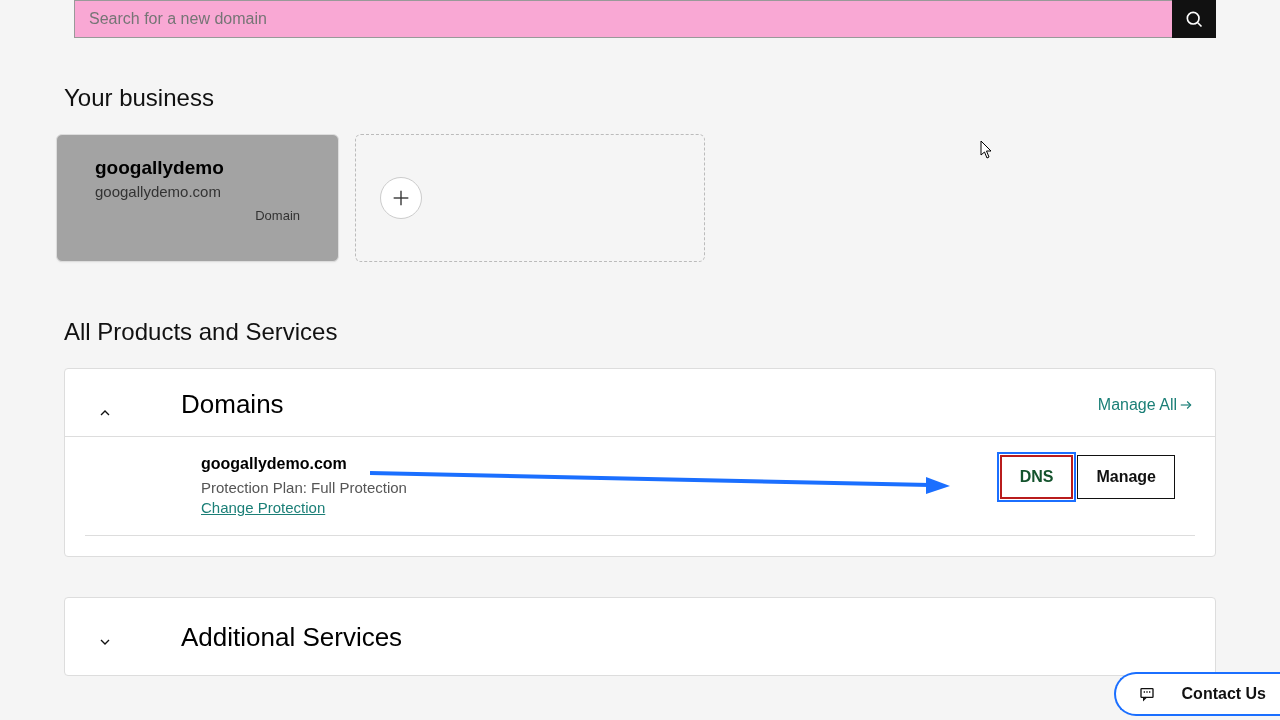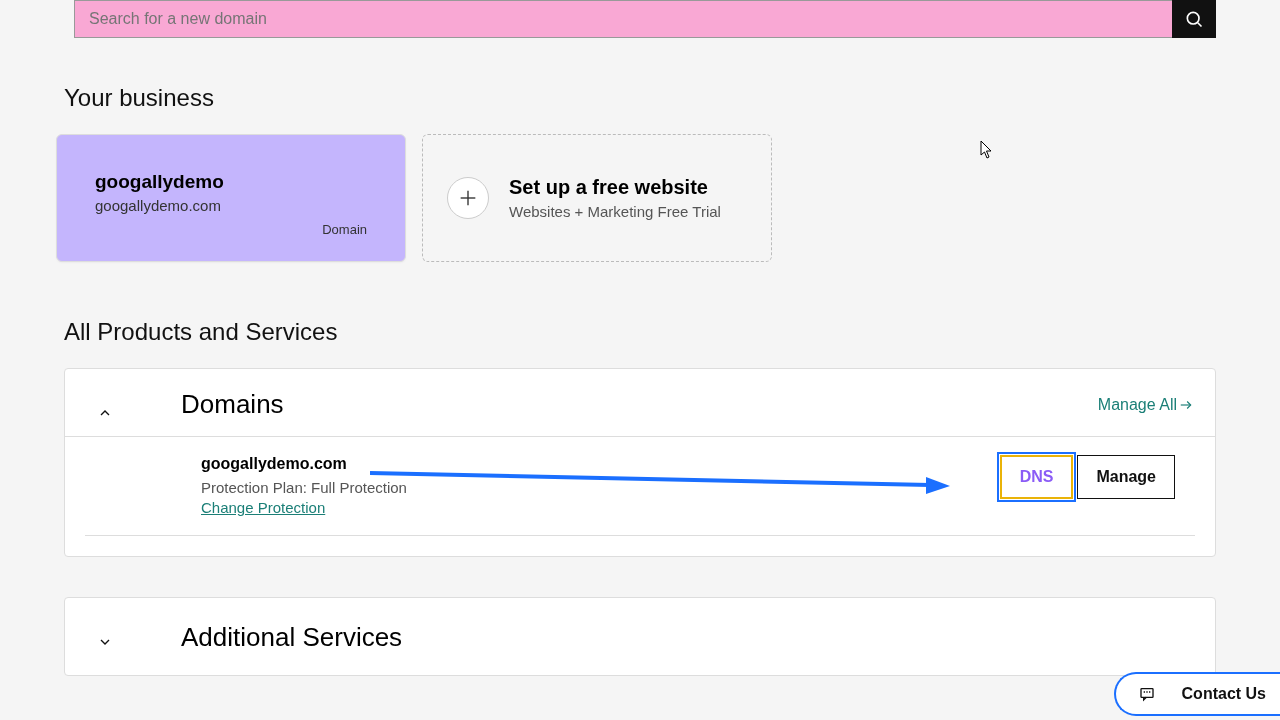--- a/index.html
+++ b/index.html
@@ -45,26 +45,26 @@
     font-weight: 400;
     color: #111;
     margin: 46px 0 22px 0;
   }
   .cards-row {
     display: flex;
     gap: 16px;
     margin-left: -8px;
   }
   .card {
-    width: 350px;
+    width: 283px;
     height: 128px;
-    background: #c4b5fd;
+    background: #a3a3a3;
     border: 1px solid #ddd;
     border-radius: 6px;
-    padding: 36px 38px;
+    padding: 22px 38px;
     box-shadow: 0 1px 2px rgba(0,0,0,0.04);
   }
   .card .title { font-size: 19px; font-weight: 700; margin-bottom: 4px; }
   .card .sub   { font-size: 15px; color: #333; margin-bottom: 8px; }
   .card .tag   { font-size: 13px; color: #333; text-align: right; }
   .card-dashed {
     width: 350px;
     height: 128px;
     border: 1px dashed #bbb;
     border-radius: 6px;
@@ -140,22 +140,22 @@
   }
   .btn {
     height: 44px;
     padding: 0 18px;
     font-size: 16px;
     font-weight: 700;
     background: #fff;
     cursor: pointer;
   }
   .btn-dns {
-    border: 2px solid #eab308;
-    color: #8b5cf6;
+    border: 2px solid #b91c1c;
+    color: #14532d;
     outline: 2px solid #1b6fff;
     outline-offset: 1px;
   }
   .btn-manage {
     border: 1px solid #111;
     color: #111;
   }
   .panel-bottom-pad { height: 20px; }
   .panel2 { margin-top: 40px; }
   .panel2 .panel-head { border-bottom: none; padding-bottom: 14px; padding-top: 24px;}
@@ -215,24 +215,20 @@
       <div class="title">googallydemo</div>
       <div class="sub">googallydemo.com</div>
       <div class="tag">Domain</div>
     </div>
     <div class="card-dashed">
       <div class="plus-circle">
         <svg width="22" height="22" viewBox="0 0 24 24" fill="none" stroke="#333" stroke-width="1.5">
           <line x1="12" y1="4" x2="12" y2="20"></line>
             <line x1="4" y1="12" x2="20" y2="12"></line>
         </svg>
-      </div>
-      <div>
-        <div class="title">Set up a free website</div>
-        <div class="sub">Websites + Marketing Free Trial</div>
       </div>
     </div>
   </div>
 
   <h2 class="section" style="margin-top:56px">All Products and Services</h2>
 
   <div class="panel">
     <div class="panel-head">
       <div class="chev">
         <svg width="16" height="16" viewBox="0 0 24 24" fill="none" stroke="#111" stroke-width="2">

